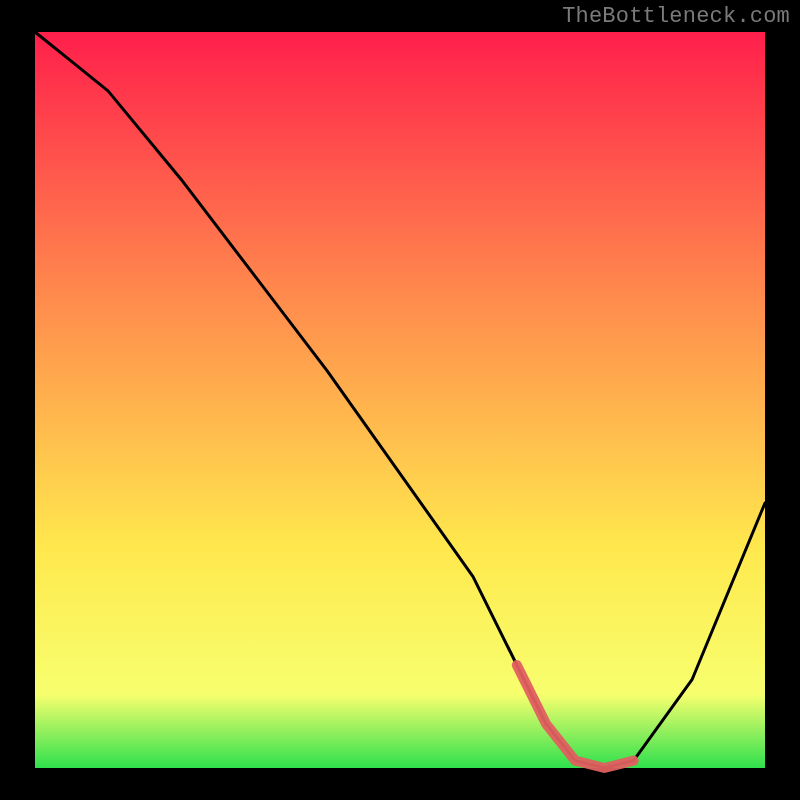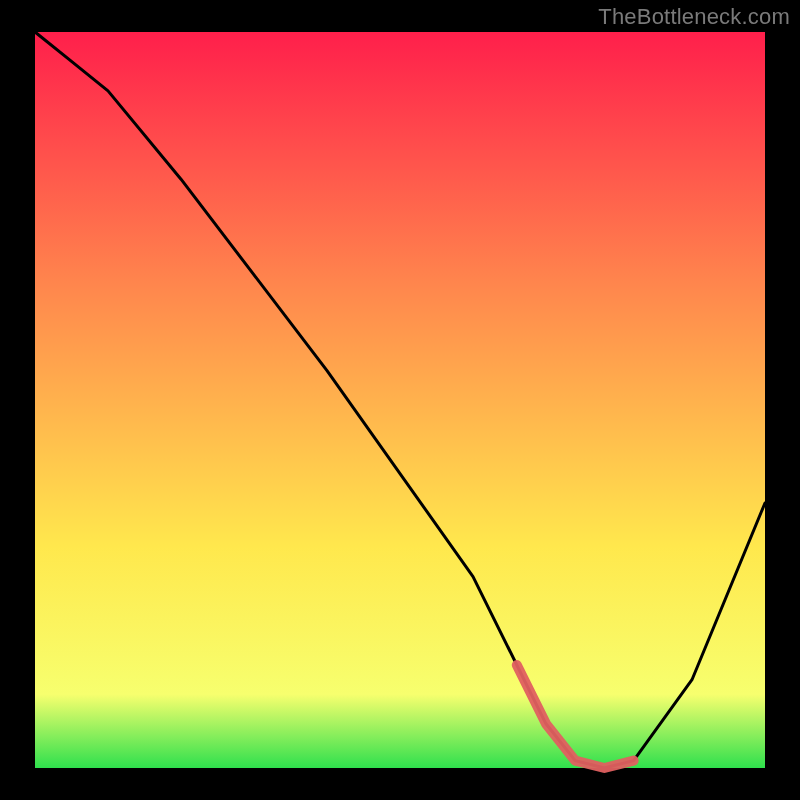--- a/index.html
+++ b/index.html
@@ -18,21 +18,21 @@
   }
   svg {
     position: absolute;
     top: 0;
     left: 0;
   }
   .watermark {
     position: absolute;
     top: 4px;
     right: 10px;
-    font-family: Liberation Sans, sans-serif;
+    font-family: Liberation Mono, monospace;
     font-size: 22px;
     color: #7a7a7a;
     letter-spacing: 0.2px;
     user-select: none;
   }
 </style>
 </head>
 <body>
 
 <div class="stage">

